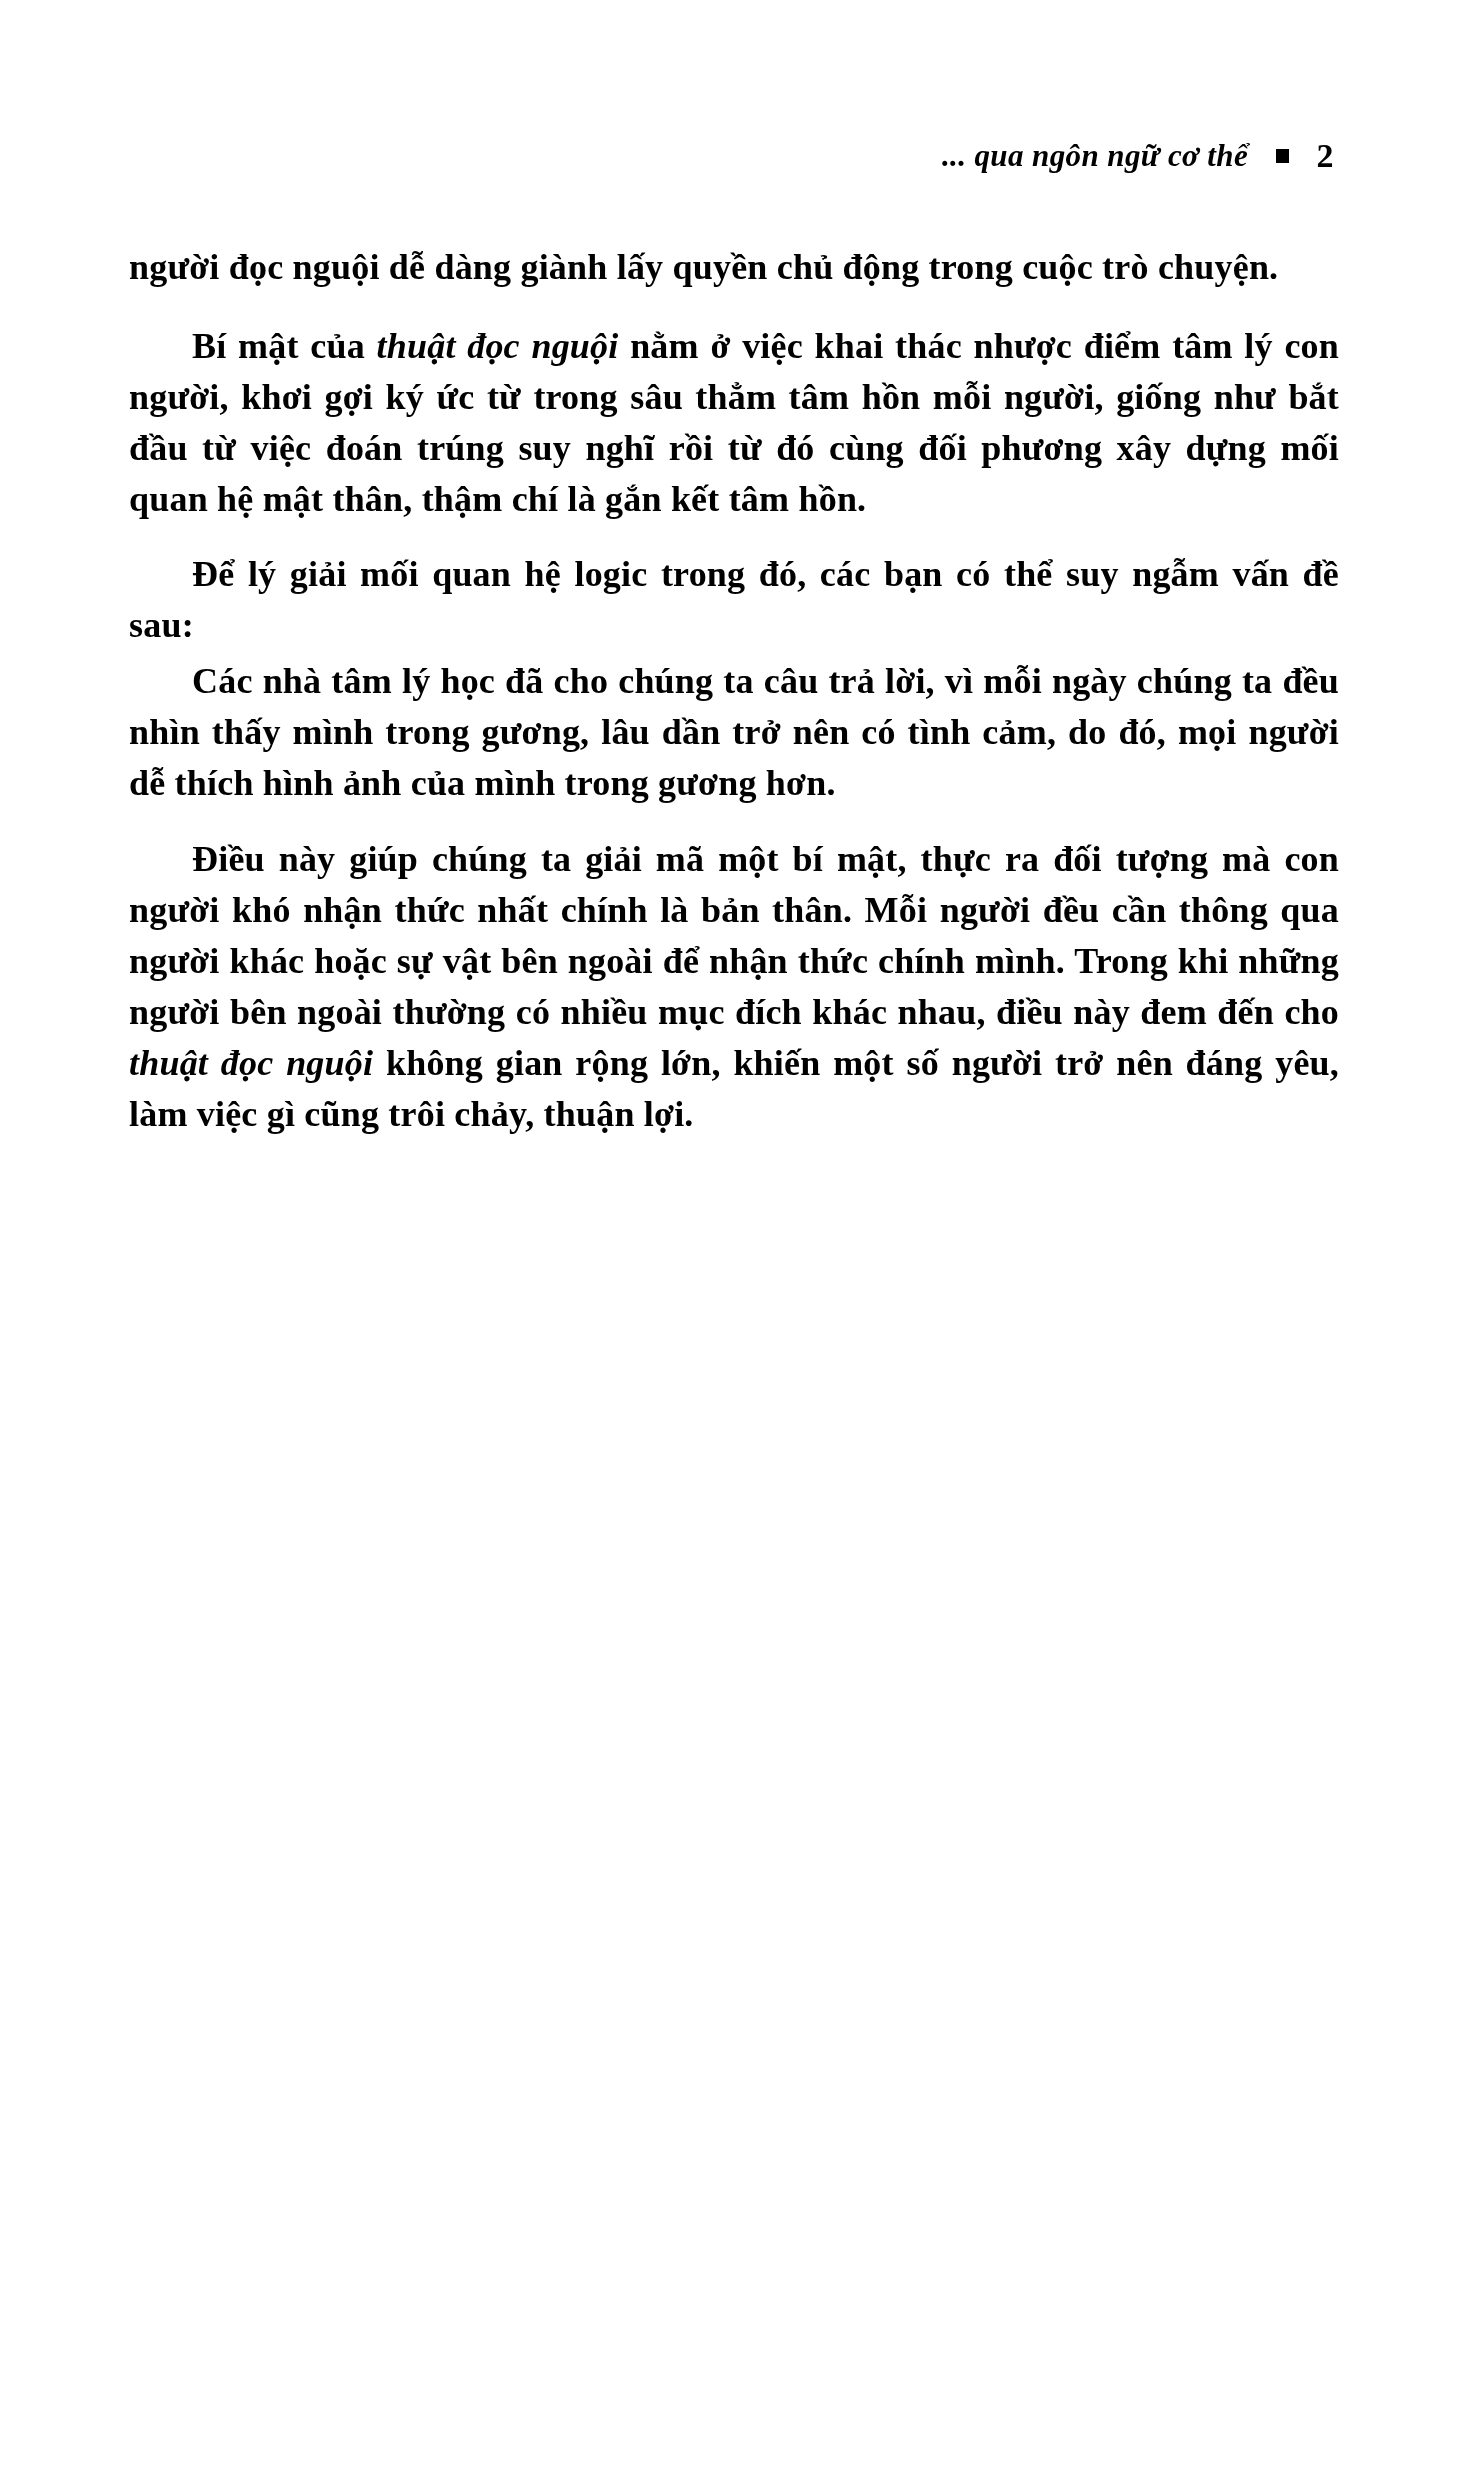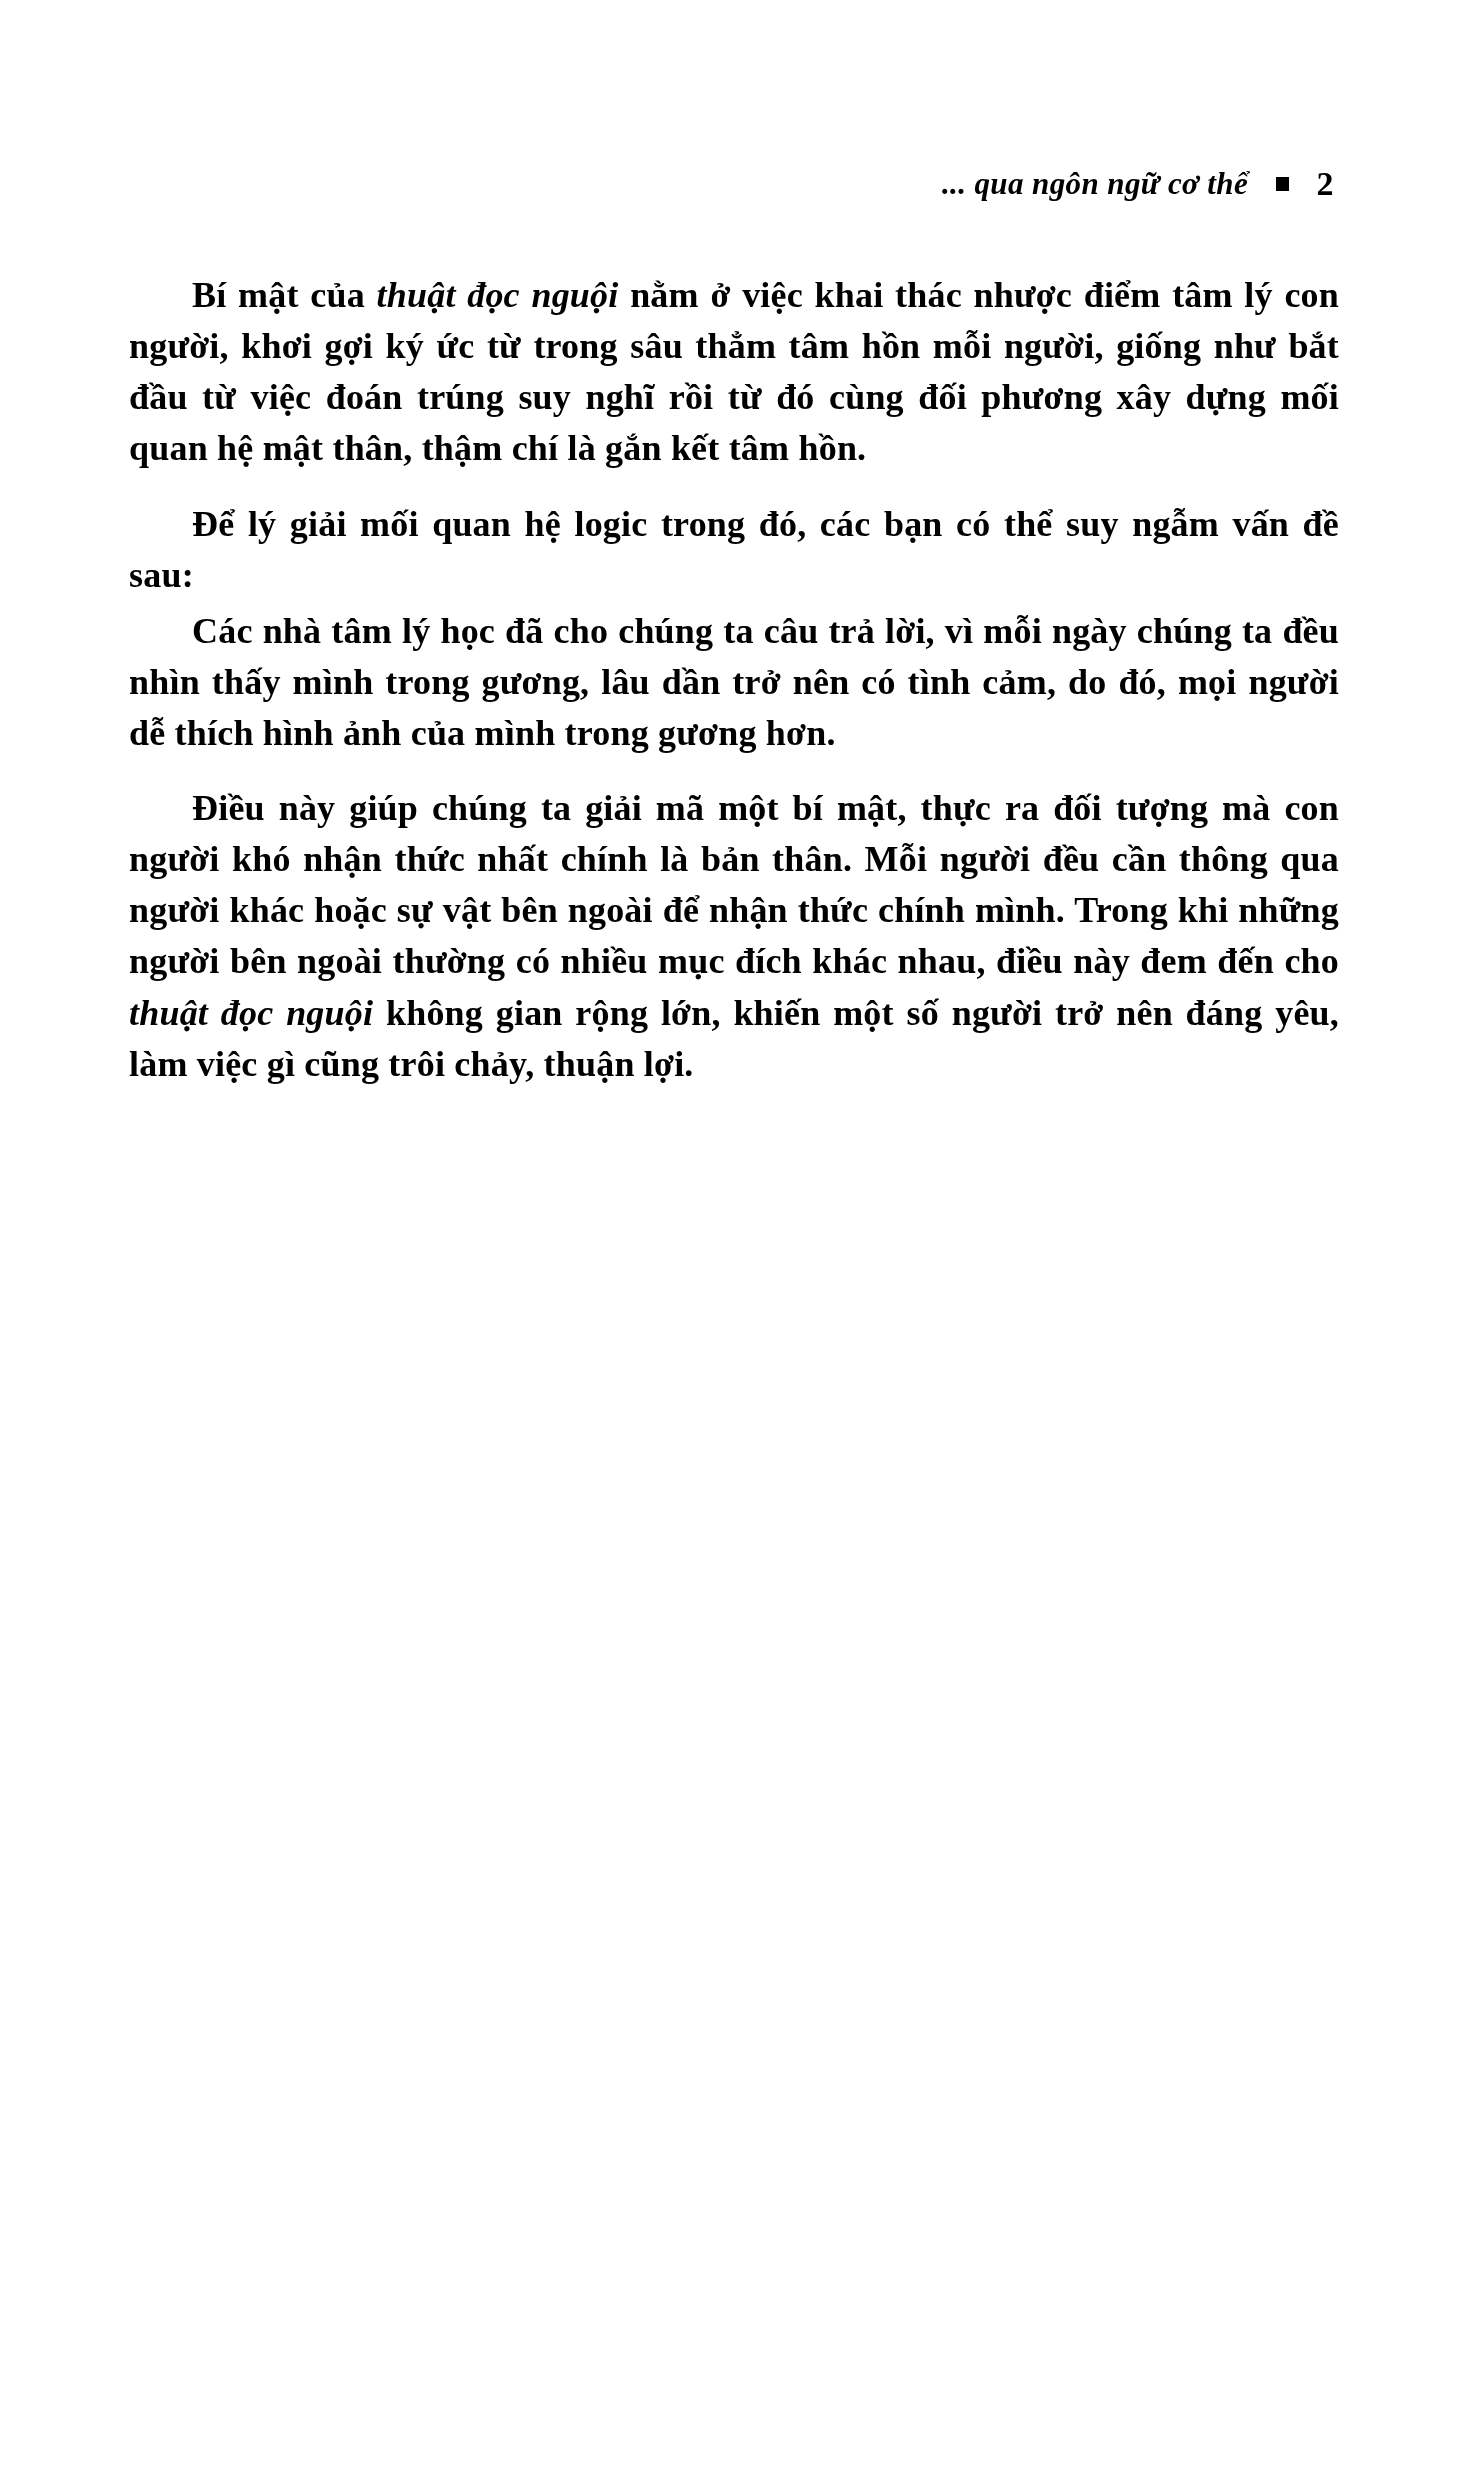--- a/index.html
+++ b/index.html
@@ -13,21 +13,20 @@
     position: relative;
     font-family: "Liberation Serif", serif;
     color: #000000;
     overflow: hidden;
   }
 
   .page {
     position: absolute;
     inset: 0;
     padding: 0;
-    margin-top: 28px;
   }
 
   
   .header {
     position: absolute;
     top: 137px;
     right: 144px;
     display: flex;
     align-items: center;
     gap: 22.6px;
@@ -113,20 +112,21 @@
 <div class="page">
 
   <div class="header">
     <span class="header-title">... qua ngôn ngữ cơ thể</span>
     <span class="header-square"></span>
     <span class="header-page">2</span>
   </div>
 
   <div class="content">
 
+    <p class="first-para">người đọc nguội dễ dàng giành lấy quyền chủ động trong cuộc trò chuyện.</p>
 
 
     <p class="indent"><span>Bí mật của </span><em class="it">thuật đọc nguội</em><span> nằm ở việc khai thác nhược điểm tâm lý con người, khơi gợi ký ức từ trong sâu thẳm tâm hồn mỗi người, giống như bắt đầu từ việc đoán trúng suy nghĩ rồi từ đó cùng đối phương xây dựng mối quan hệ mật thân, thậm chí là gắn kết tâm hồn.</span></p>
 
     <div class="spacer-sm"></div>
 
     <p class="indent">Để lý giải mối quan hệ logic trong đó, các bạn có thể suy ngẫm vấn đề sau:</p>
 
 
     <p class="indent">Các nhà tâm lý học đã cho chúng ta câu trả lời, vì mỗi ngày chúng ta đều nhìn thấy mình trong gương, lâu dần trở nên có tình cảm, do đó, mọi người dễ thích hình ảnh của mình trong gương hơn.</p>

